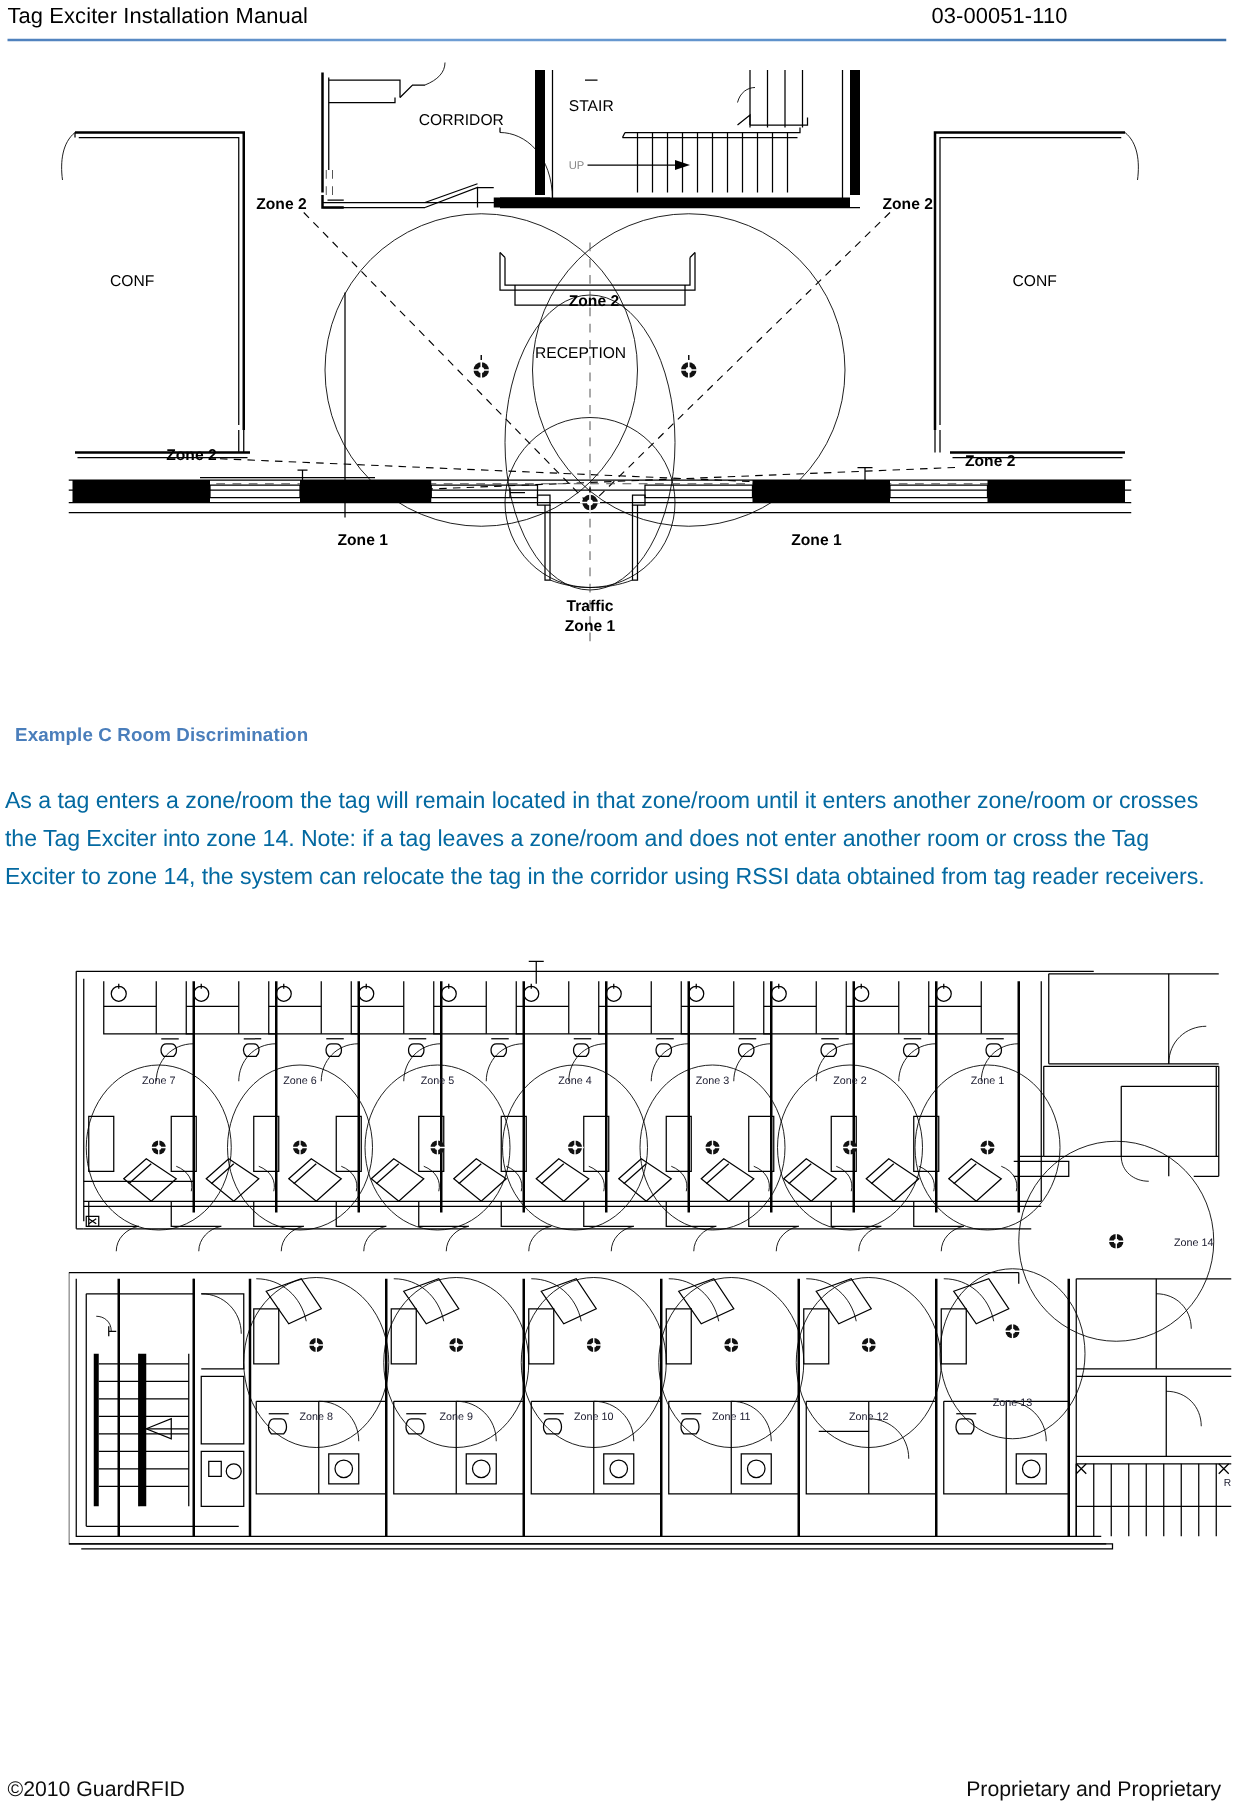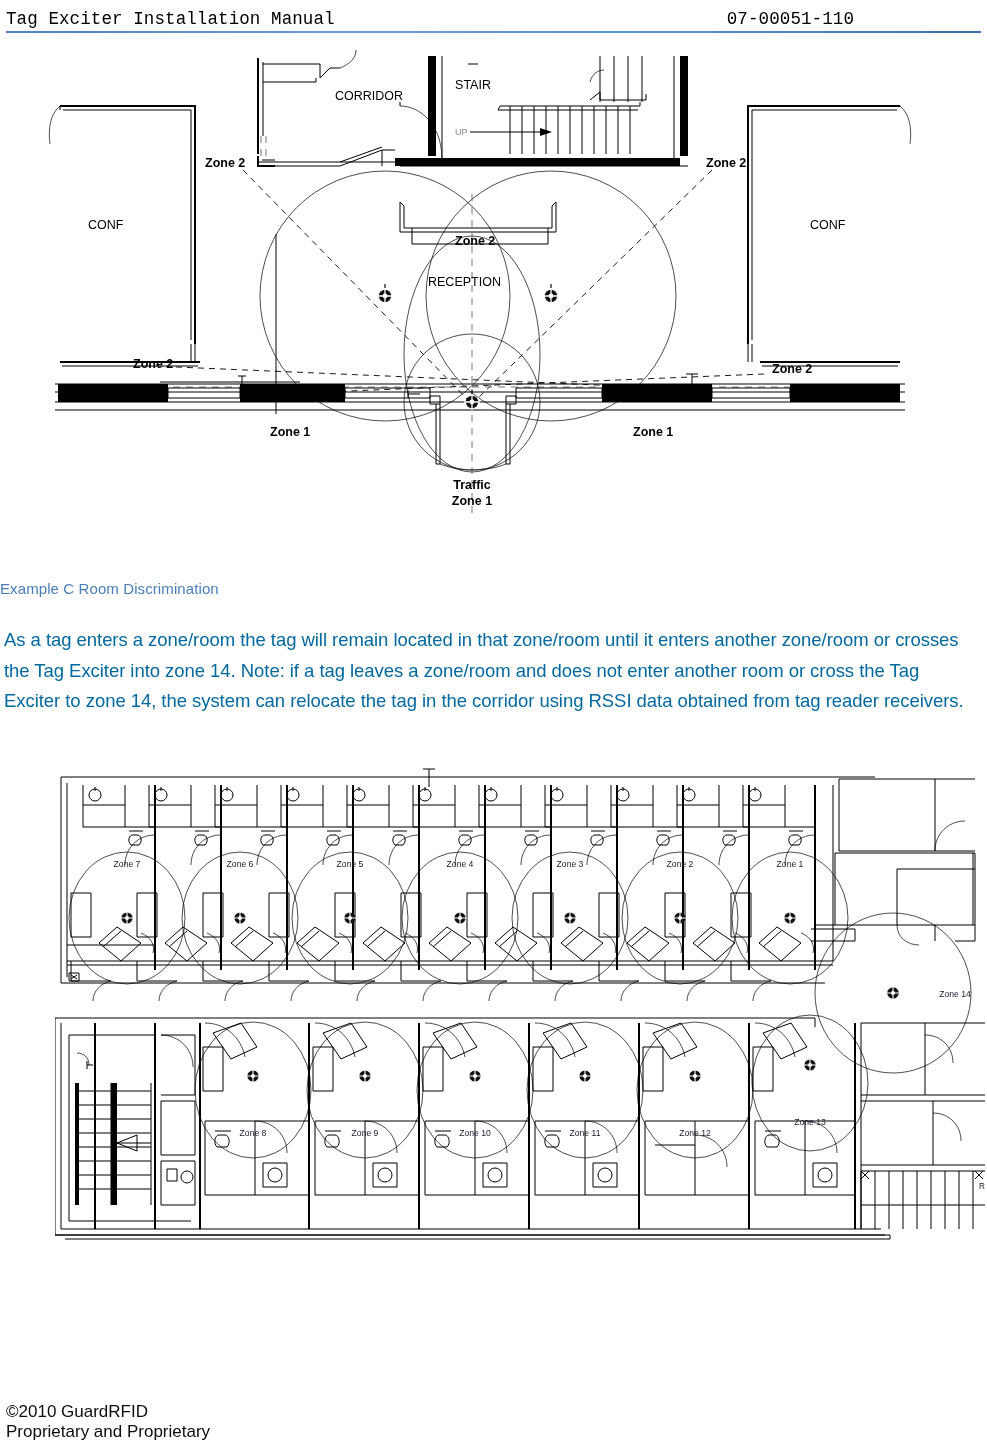--- a/index.html
+++ b/index.html
@@ -17,42 +17,41 @@
 
   
   .page-header {
     position: absolute;
     left: 0; top: 0;
     width: 862px;
     height: 36px;
     padding: 2px 8px 0 6px;
     display: flex;
     justify-content: space-between;
-    align-items: center;
+    align-items: flex-start;
     font-size: 17.5px;
     letter-spacing: 0.1px;
-    font-family: Liberation Mono, monospace;
   }
   .header-rule {
     position: absolute;
     left: 6px; top: 31px;
     width: 975px; height: 2px;
     background: linear-gradient(to right, #4f81bd 0%, #6f9ed4 35%, #5b8fc9 70%, #3a6ea8 100%);
   }
 
   
   .fig1 { position:absolute; left:0; top:44px; width:987px; height:480px; }
   .fig2 { position:absolute; left:55px; top:765px; width:935px; height:500px; }
 
   
   .sec-heading {
     position: absolute;
-    left: 0; top: 580px;
+    left: 12px; top: 580px;
     font-size: 15px;
-    font-weight: normal;
+    font-weight: bold;
     color: #4a7ebb;
     letter-spacing: 0.1px;
   }
 
   
   .body-text {
     position: absolute;
     left: 4px; top: 625px;
     width: 960px;
     font-size: 18.5px;
@@ -64,41 +63,40 @@
   
   .page-footer {
     position: absolute;
     left: 0; bottom: 8px;
     width: 987px;
     padding: 0 10px 0 6px;
     display: flex;
     justify-content: space-between;
     font-size: 17px;
     color: #0d0d0d;
-    flex-direction: column;
   }
 
   svg { display:block; }
   .ln { stroke:#000; fill:none; stroke-width:1; }
   .ln2 { stroke:#000; fill:none; stroke-width:2; }
   .thin { stroke:#000; fill:none; stroke-width:0.7; }
   .fillblk { fill:#000; stroke:none; }
   .dash { stroke:#000; fill:none; stroke-width:0.9; stroke-dasharray:6 5; }
   .dashthin { stroke:#555; fill:none; stroke-width:0.8; stroke-dasharray:7 6; }
   .cadlabel { font-family:"Liberation Sans", sans-serif; font-size:12.5px; fill:#000; }
   .cadlabel-b { font-family:"Liberation Sans", sans-serif; font-size:12.5px; font-weight:bold; fill:#000; }
   .cadlabel-sm { font-family:"Liberation Sans", sans-serif; font-size:8.2px; fill:#1a1a2e; }
   .cadlabel-sm2 { font-family:"Liberation Sans", sans-serif; font-size:8.6px; fill:#1a1a2e; }
 </style>
 </head>
 <body>
 
 <div class="page-header">
   <span>Tag Exciter Installation Manual</span>
-  <span>07-00051-110</span>
+  <span>03-00051-110</span>
 </div>
 <div class="header-rule"></div>
 
 <div class="fig1">
 <svg width="987" height="480" viewBox="0 0 987 480" xmlns="http://www.w3.org/2000/svg">
 
   <g>
     <path class="ln2" d="M60 62 L195 62 L195 300"></path>
     <path class="ln" d="M63 66 L191 66 L191 296"></path>
     <path class="ln" d="M195 300 L195 318 M191 300 L191 318"></path>

